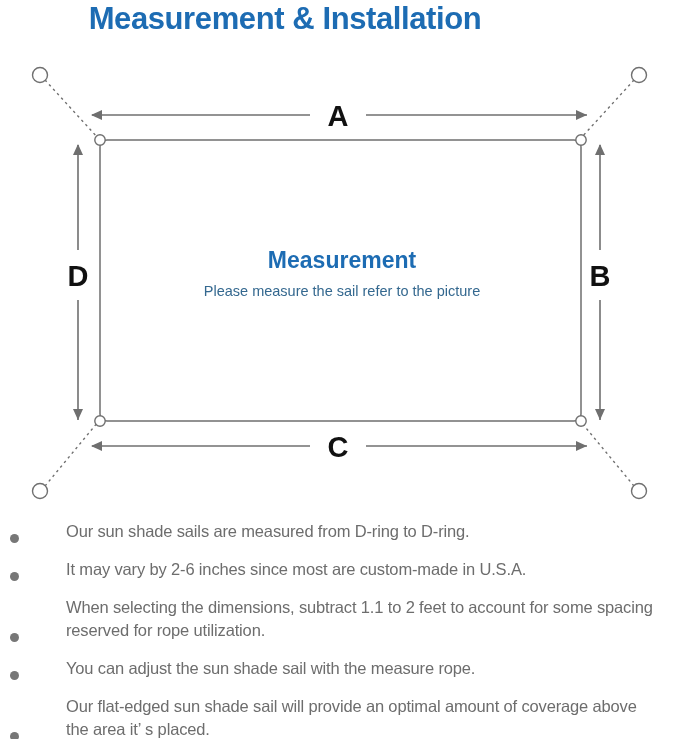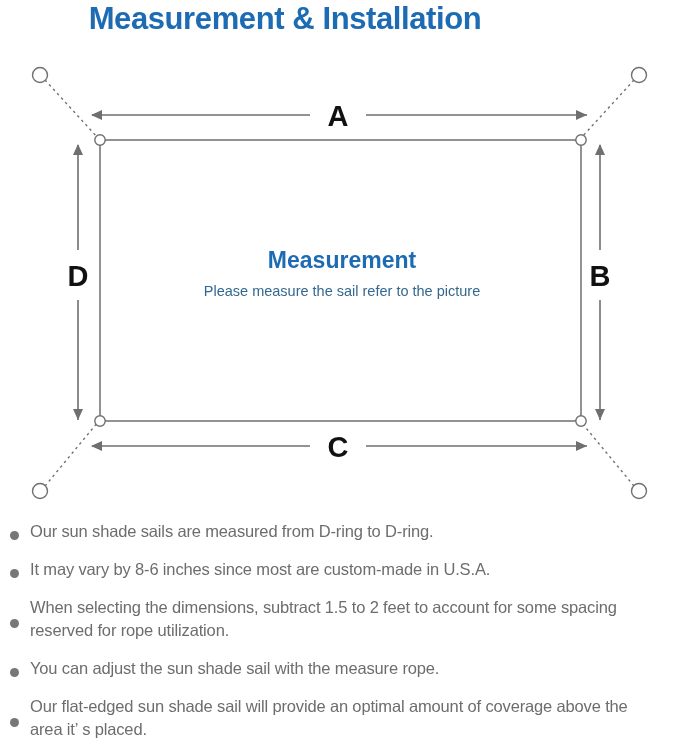--- a/index.html
+++ b/index.html
@@ -72,23 +72,24 @@
   .notes {
     position: absolute;
     left: 0;
     top: 520px;
     width: 679px;
     padding: 0;
     margin: 0;
   }
   .note-row {
     display: flex;
-    align-items: center;
+    align-items: flex-end;
     padding: 0 16px 0 10px;
     margin-bottom: 15px;
+    gap: 36px;
   }
   .note-bullet {
     flex: 0 0 auto;
     width: 9px;
     height: 9px;
     border-radius: 50%;
     background: #777777;
     margin-top: 8px;
     margin-right: 11px;
   }
@@ -160,26 +161,26 @@
 
   <div class="notes">
 
     <div class="note-row">
       <span class="note-bullet"></span>
       <span class="note-text">Our sun shade sails are measured from D-ring to D-ring.</span>
     </div>
 
     <div class="note-row">
       <span class="note-bullet"></span>
-      <span class="note-text">It may vary by 8-6 inches since most are custom-made in U.S.A.</span>
+      <span class="note-text">It may vary by 2-6 inches since most are custom-made in U.S.A.</span>
     </div>
 
     <div class="note-row">
       <span class="note-bullet"></span>
-      <span class="note-text">When selecting the dimensions, subtract 1.5 to 2 feet to account for some spacing reserved for rope utilization.</span>
+      <span class="note-text">When selecting the dimensions, subtract 1.1 to 2 feet to account for some spacing reserved for rope utilization.</span>
     </div>
 
     <div class="note-row">
       <span class="note-bullet"></span>
       <span class="note-text">You can adjust the sun shade sail with the measure rope.</span>
     </div>
 
     <div class="note-row">
       <span class="note-bullet"></span>
       <span class="note-text">Our flat-edged sun shade sail will provide an optimal amount of coverage above the area it’  s placed.</span>

